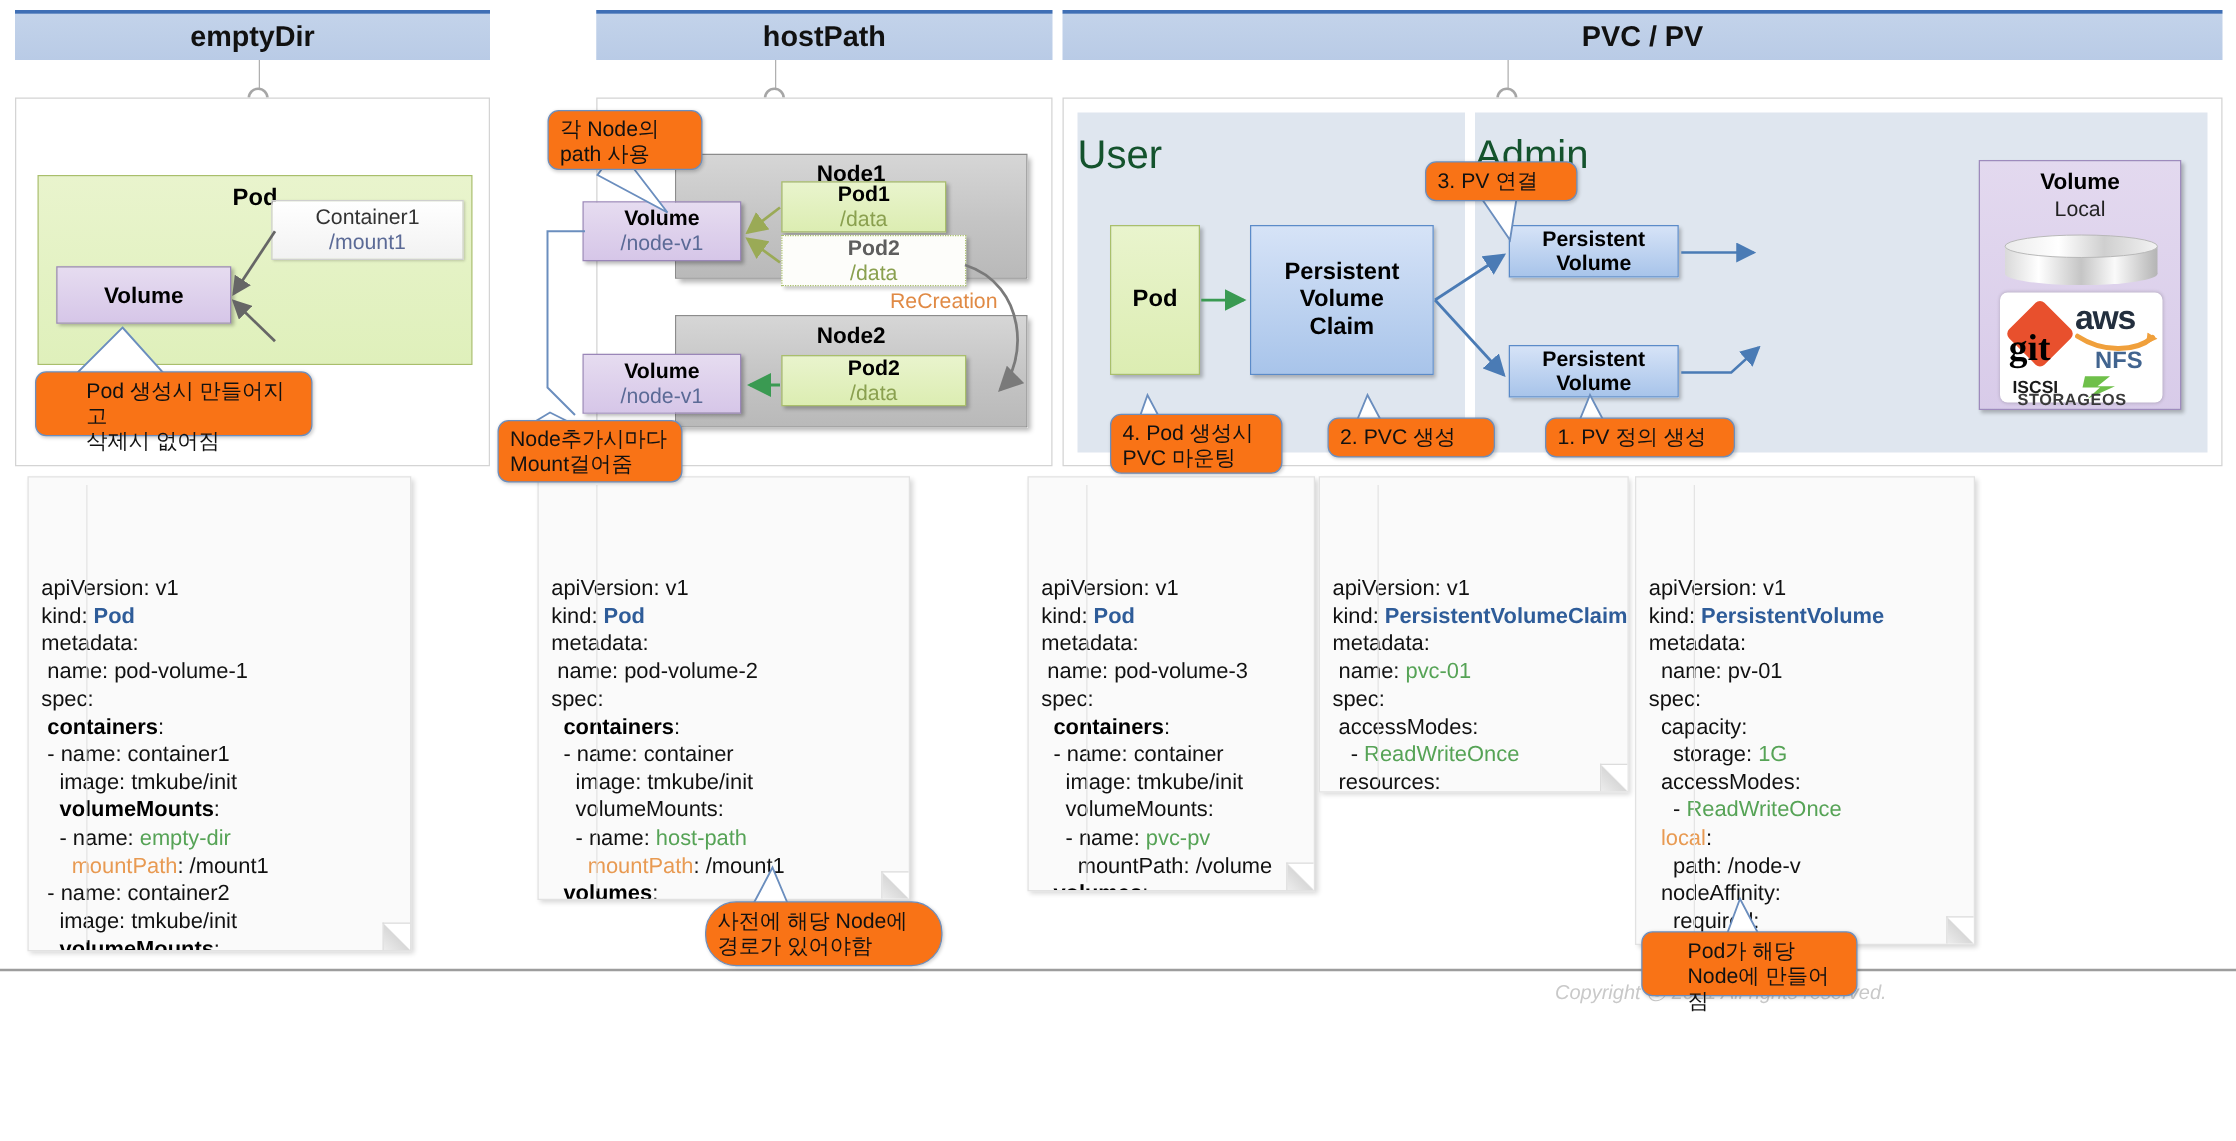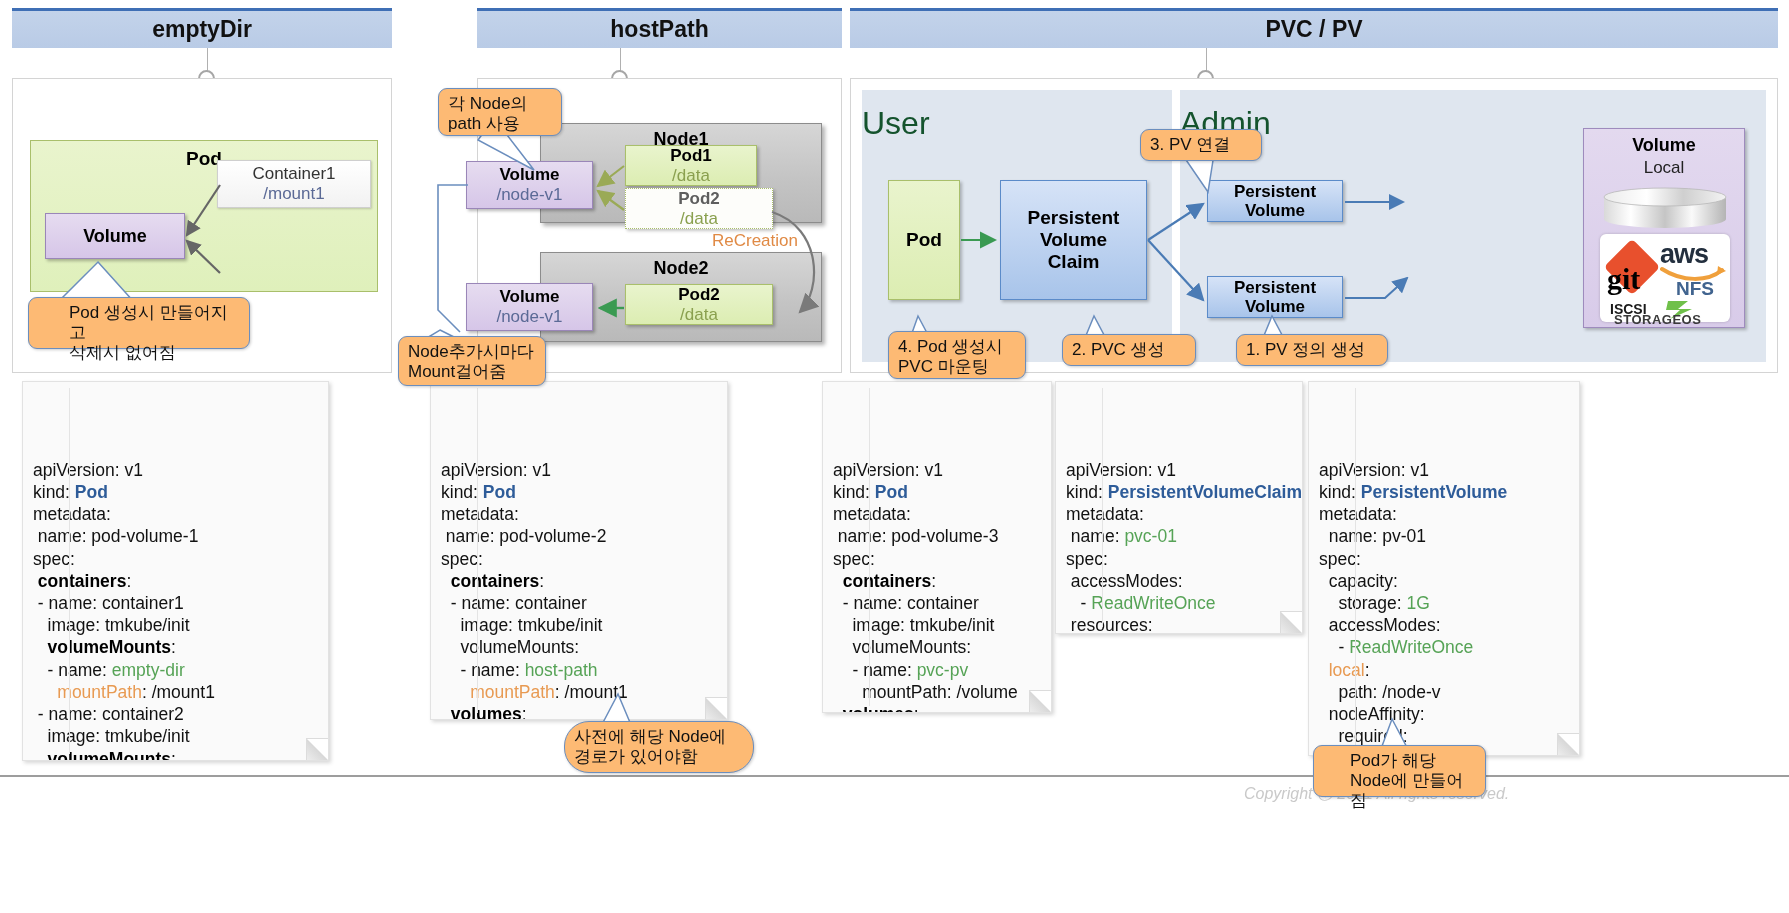--- a/index.html
+++ b/index.html
@@ -78,21 +78,21 @@
   .zone {
     position: absolute;
     background: #dfe6ef;
   }
   .zone-label { position: absolute; width: 100%; text-align: left;
                 font-size: 32px; color: #14532d; }
 
   
   .callout {
     position: absolute;
-    background: #fdba74; border: 1.5px solid #6b8ebe;
+    background: #f97316; border: 1.5px solid #6b8ebe;
     border-radius: 9px;
     box-shadow: 1px 1px 3px rgba(0,0,0,.2);
     color: #111; font-size: 17px; line-height: 1.18;
     padding: 5px 9px;
     white-space: pre-line;
     z-index: 40;
   }
   .tail { position: absolute; z-index: 39; }
 
   

